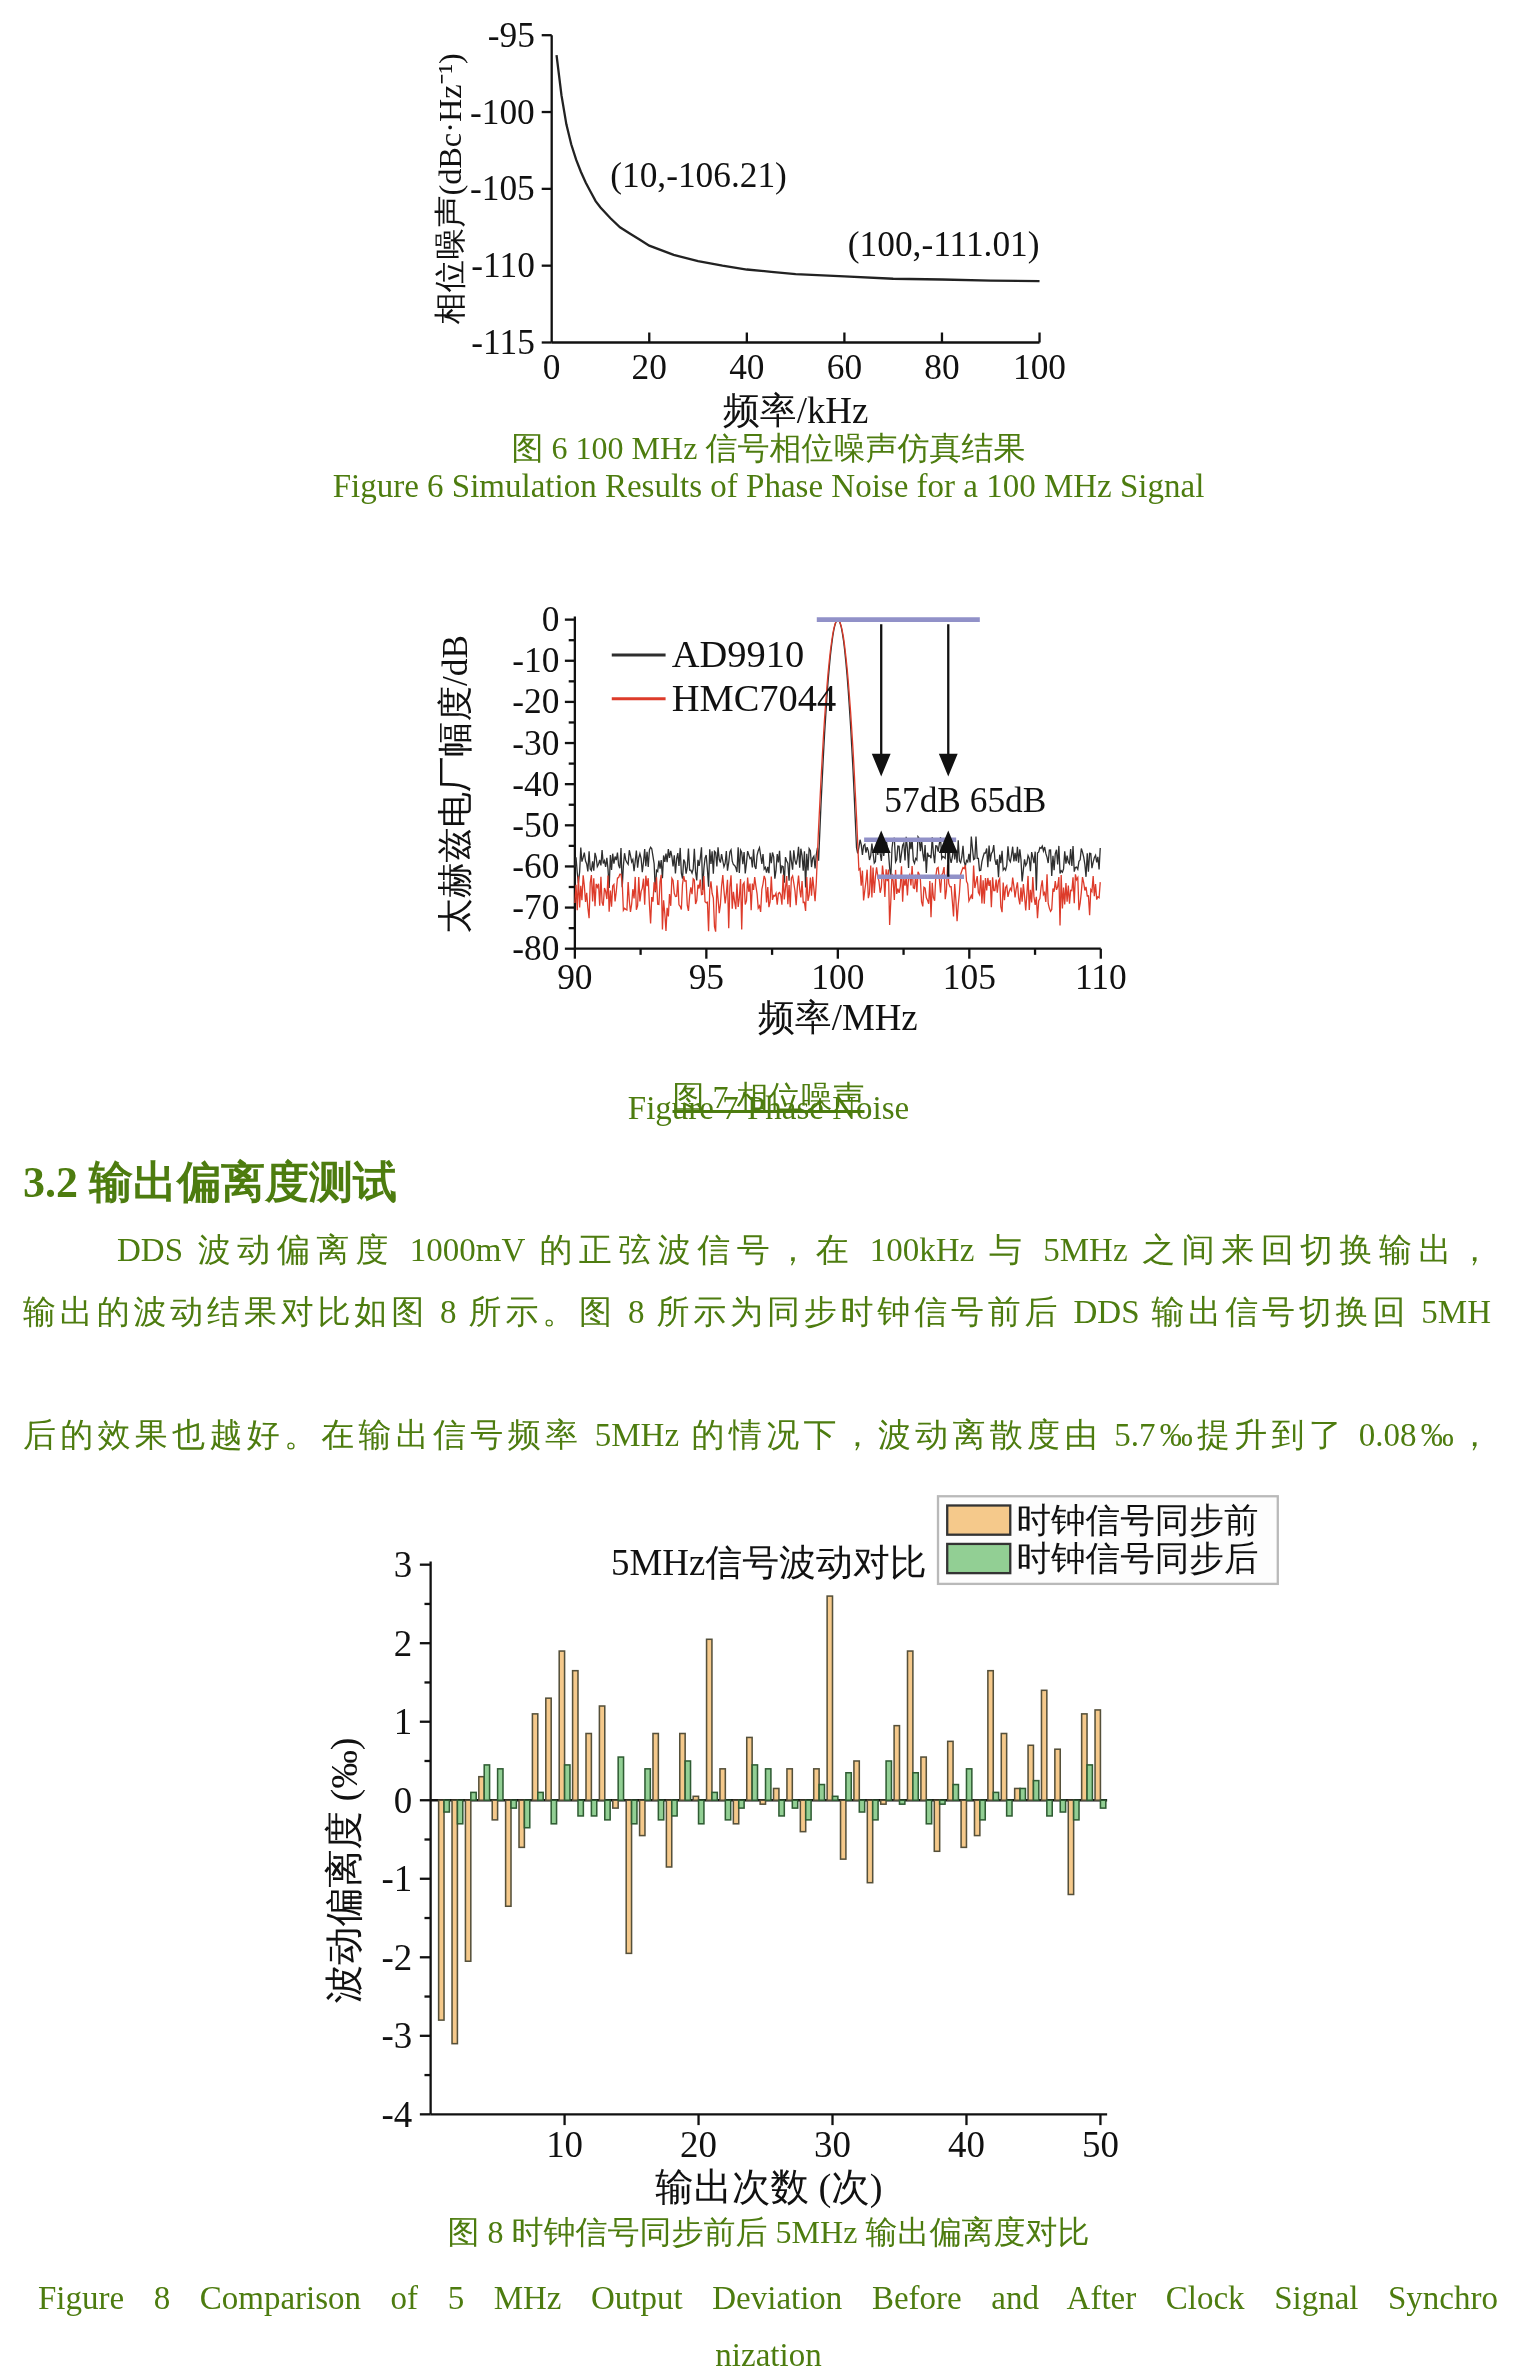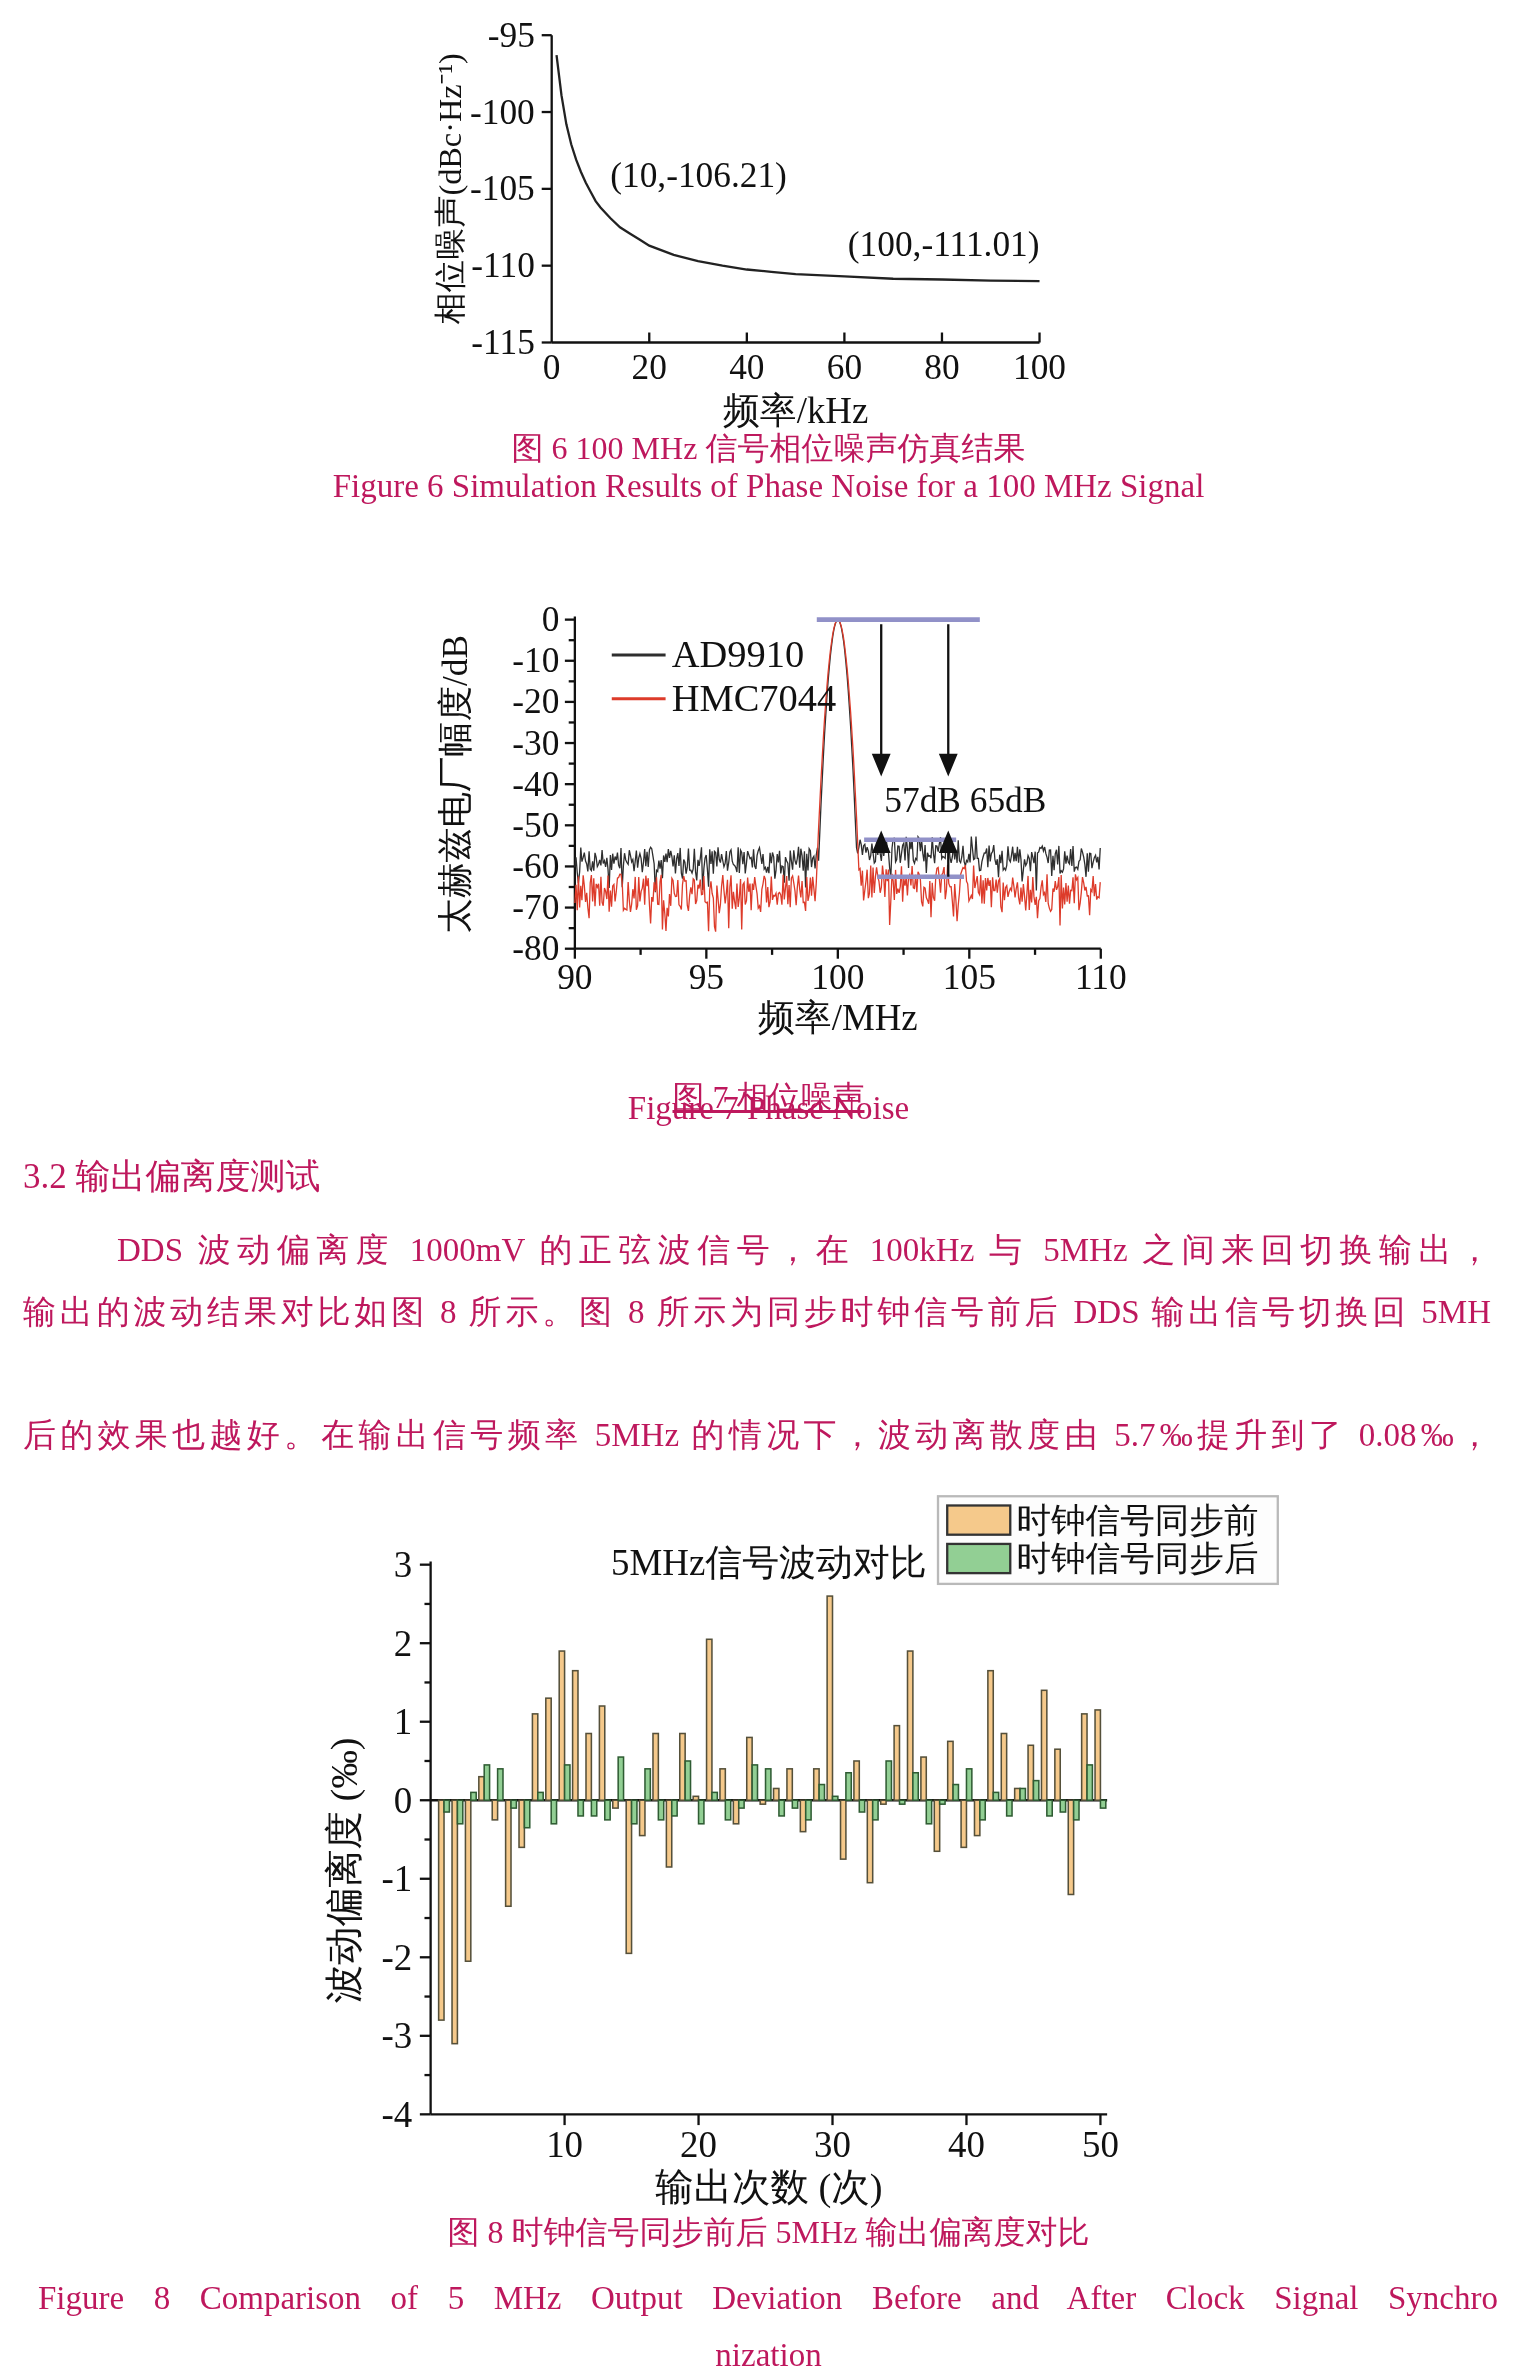--- a/index.html
+++ b/index.html
@@ -1,21 +1,21 @@
 <!DOCTYPE html>
 <html style="font-size:12.3px"><head>
 <meta charset="utf-8">
 <style>
   html,body{margin:0;padding:0;background:#fff;}
   .page{position:relative;width:1537px;height:2377px;background:#ffffff;
-        font-family:"Liberation Serif",serif;color:#be185d;overflow:hidden;}
+        font-family:"Liberation Serif",serif;color:#4d7c0f;overflow:hidden;}
   .cap{position:absolute;left:0;width:1537px;text-align:center;}
   .cap-zh{font-size:32px;}
   .cap-en{font-size:33px;}
-  .heading{position:absolute;left:23px;width:1468px;font-weight:normal;font-size:35px;}
+  .heading{position:absolute;left:23px;width:1468px;font-weight:bold;font-size:44px;}
   .pline{position:absolute;left:23px;width:1468px;font-size:33px;
          text-align:justify;text-align-last:justify;white-space:nowrap0;}
   .pline.indent{text-indent:94px;}
   .jline{position:absolute;left:38px;width:1460px;font-size:33px;
          text-align:justify;text-align-last:justify;}
   svg{position:absolute;overflow:visible;}
   svg text{font-family:"Liberation Serif",serif;fill:#111;}
 </style>
 </head>
 <body>

